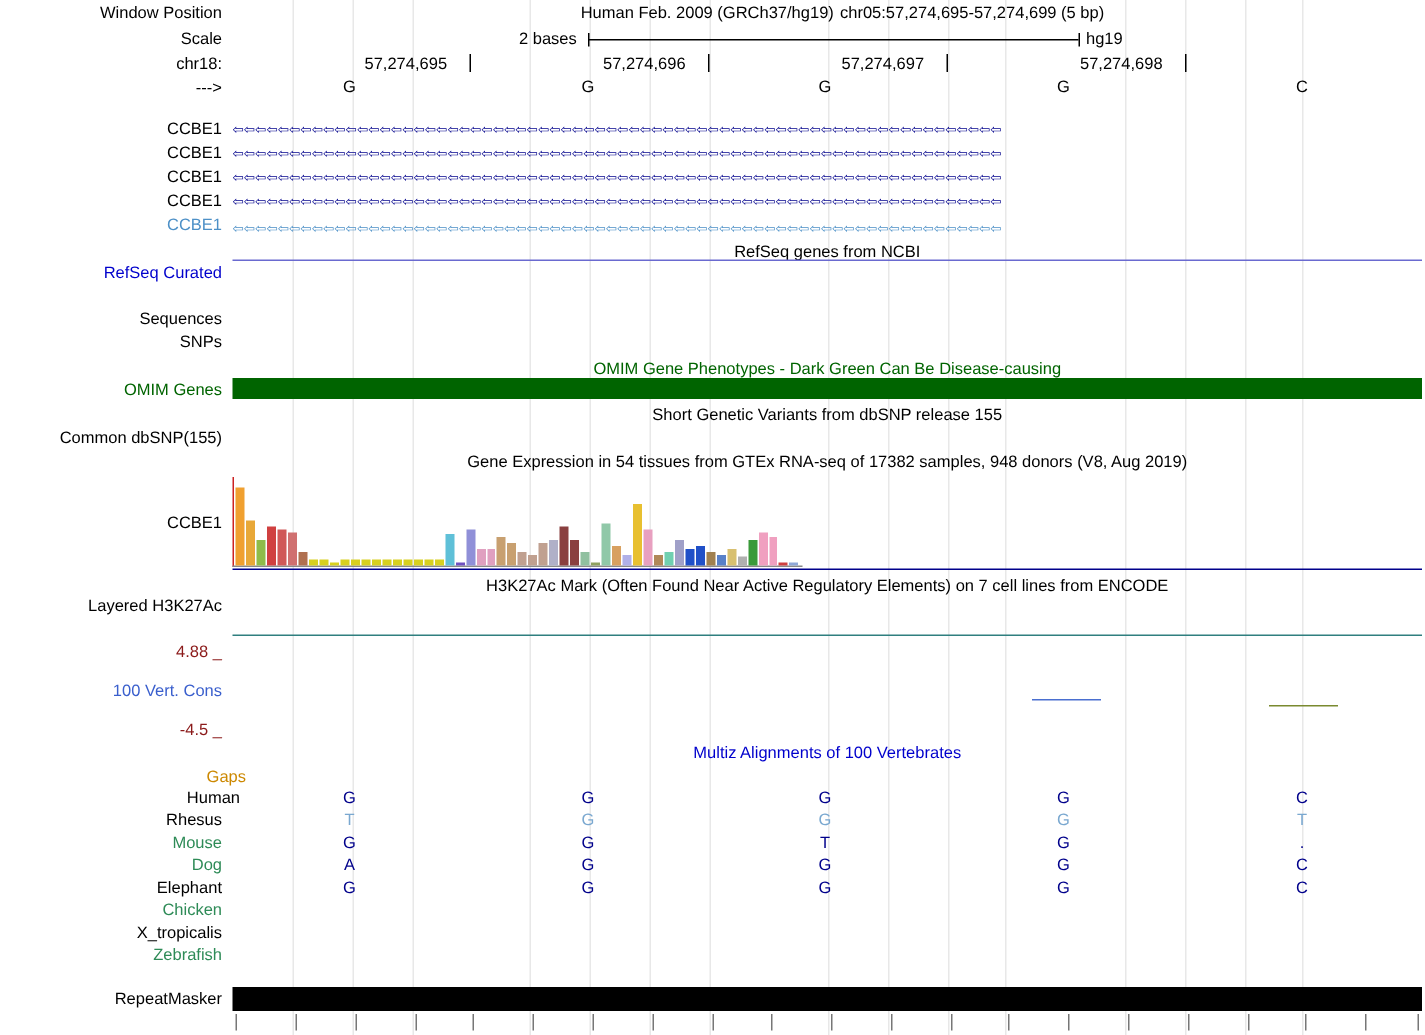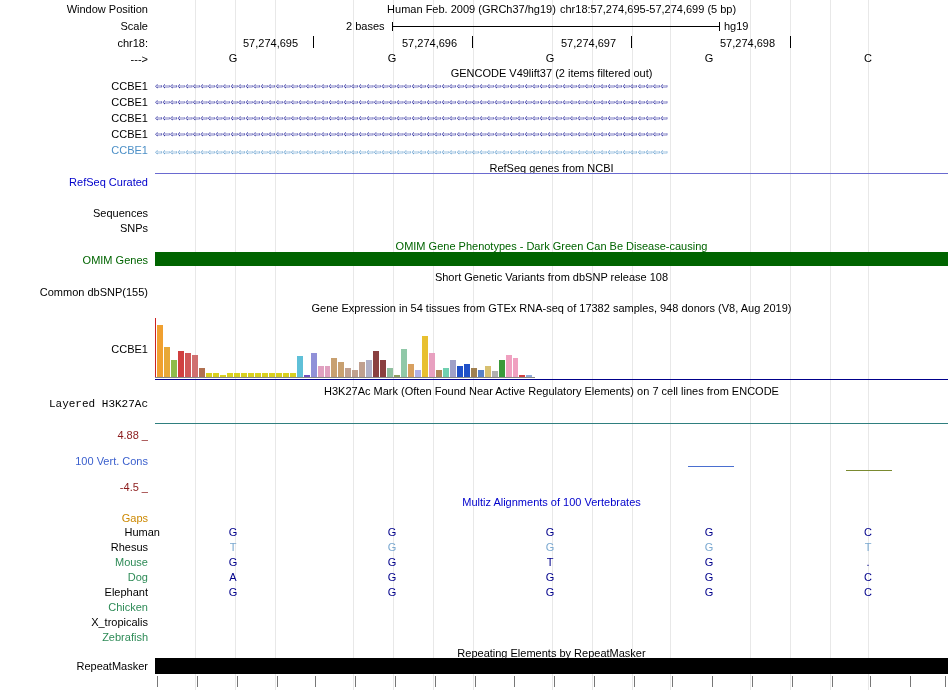--- a/index.html
+++ b/index.html
@@ -18,21 +18,21 @@
   .ruler-tick{position:absolute;width:1px;background:#000;}
   .arrowrow{position:absolute;left:155px;width:793px;height:13px;
      color:#00008b;font-size:9px;line-height:13px;letter-spacing:0px;overflow:hidden;white-space:nowrap;}
   .arrowrow.light{color:#4d90c7;}
   .seqbase{position:absolute;font-size:11px;text-align:center;width:14px;}
   .hr{position:absolute;height:1px;}
   .omim-bar{position:absolute;background:#006400;}
   .rm-bar{position:absolute;background:#000;}
   .bluetitle{color:#0000cc;}
   .greentitle{color:#006400;}
-  .gapslbl{color:#cc8800;}
+  .gapslbl{color:#cc8800;padding-left:16px;}
   .bar{position:absolute;bottom:0;}
   .scalebar{position:absolute;height:1px;background:#000;}
   .scalecap{position:absolute;width:1px;background:#000;height:9px;}
   .dash{position:absolute;height:1px;}
   .bottom-ticks{position:absolute;left:155px;width:793px;height:12px;}
   .bt{position:absolute;width:1px;height:11px;background:#777;top:0;}
 </style>
 </head>
 <body>
 
@@ -51,21 +51,21 @@
     <div class="gridline" style="left:477px"></div>
     <div class="gridline" style="left:515px"></div>
     <div class="gridline" style="left:595px"></div>
     <div class="gridline" style="left:635px"></div>
     <div class="gridline" style="left:675px"></div>
     <div class="gridline" style="left:713px"></div>
   </div>
 
   <div class="lbl" style="left:0;top:3px;width:148px;">Window Position</div>
   <div class="ctr" style="left:155px;top:3px;width:793px;text-indent:-160px;">Human Feb. 2009 (GRCh37/hg19)</div>
-  <div class="ctr" style="left:560px;top:3px;width:320px;text-align:left;">chr18:57,274,695-57,274,699 (5 bp)</div>
+  <div class="ctr" style="left:560px;top:3px;width:320px;text-align:left;">chr05:57,274,695-57,274,699 (5 bp)</div>
 
   <div class="lbl" style="left:0;top:20px;width:148px;">Scale</div>
   <div class="ctr" style="left:346px;top:20px;width:90px;text-align:left;">2 bases</div>
   <div class="scalebar" style="left:392px;top:26px;width:327px;"></div>
   <div class="scalecap" style="left:392px;top:22px;"></div>
   <div class="scalecap" style="left:719px;top:22px;"></div>
   <div class="ctr" style="left:724px;top:20px;width:60px;text-align:left;">hg19</div>
 
   <div class="lbl" style="left:0;top:37px;width:148px;">chr18:</div>
   <div class="ctr" style="left:243px;top:37px;width:70px;text-align:left;">57,274,695</div>
@@ -77,21 +77,20 @@
   <div class="ctr" style="left:720px;top:37px;width:70px;text-align:left;">57,274,698</div>
   <div class="ruler-tick" style="left:790px;top:36px;height:12px;"></div>
 
   <div class="lbl" style="left:0;top:53px;width:148px;">---&gt;</div>
   <div class="seqbase" style="left:226px;top:52px;">G</div>
   <div class="seqbase" style="left:385px;top:52px;">G</div>
   <div class="seqbase" style="left:543px;top:52px;">G</div>
   <div class="seqbase" style="left:702px;top:52px;">G</div>
   <div class="seqbase" style="left:861px;top:52px;">C</div>
 
-  <div class="ctr" style="left:155px;top:67px;width:793px;">GENCODE V49lift37 (2 items filtered out)</div>
 
   <div class="lbl" style="left:0;top:80px;width:148px;">CCBE1</div>
   <div class="arrowrow" style="top:80px;">⇦⇦⇦⇦⇦⇦⇦⇦⇦⇦⇦⇦⇦⇦⇦⇦⇦⇦⇦⇦⇦⇦⇦⇦⇦⇦⇦⇦⇦⇦⇦⇦⇦⇦⇦⇦⇦⇦⇦⇦⇦⇦⇦⇦⇦⇦⇦⇦⇦⇦⇦⇦⇦⇦⇦⇦⇦⇦⇦⇦⇦⇦⇦⇦⇦⇦⇦⇦</div>
 
   <div class="lbl" style="left:0;top:96px;width:148px;">CCBE1</div>
   <div class="arrowrow" style="top:96px;">⇦⇦⇦⇦⇦⇦⇦⇦⇦⇦⇦⇦⇦⇦⇦⇦⇦⇦⇦⇦⇦⇦⇦⇦⇦⇦⇦⇦⇦⇦⇦⇦⇦⇦⇦⇦⇦⇦⇦⇦⇦⇦⇦⇦⇦⇦⇦⇦⇦⇦⇦⇦⇦⇦⇦⇦⇦⇦⇦⇦⇦⇦⇦⇦⇦⇦⇦⇦</div>
 
   <div class="lbl" style="left:0;top:112px;width:148px;">CCBE1</div>
   <div class="arrowrow" style="top:112px;">⇦⇦⇦⇦⇦⇦⇦⇦⇦⇦⇦⇦⇦⇦⇦⇦⇦⇦⇦⇦⇦⇦⇦⇦⇦⇦⇦⇦⇦⇦⇦⇦⇦⇦⇦⇦⇦⇦⇦⇦⇦⇦⇦⇦⇦⇦⇦⇦⇦⇦⇦⇦⇦⇦⇦⇦⇦⇦⇦⇦⇦⇦⇦⇦⇦⇦⇦⇦</div>
 
@@ -105,21 +104,21 @@
   <div class="lbl" style="left:0;top:176px;width:148px;color:#0000cc;">RefSeq Curated</div>
   <div class="hr" style="left:155px;top:173px;width:793px;background:#6a6ad0;"></div>
 
   <div class="lbl" style="left:0;top:207px;width:148px;">Sequences</div>
   <div class="lbl" style="left:0;top:222px;width:148px;">SNPs</div>
 
   <div class="ctr greentitle" style="left:155px;top:240px;width:793px;">OMIM Gene Phenotypes - Dark Green Can Be Disease-causing</div>
   <div class="lbl" style="left:0;top:254px;width:148px;color:#006400;">OMIM Genes</div>
   <div class="omim-bar" style="left:155px;top:252px;width:793px;height:14px;"></div>
 
-  <div class="ctr" style="left:155px;top:271px;width:793px;">Short Genetic Variants from dbSNP release 108</div>
+  <div class="ctr" style="left:155px;top:271px;width:793px;">Short Genetic Variants from dbSNP release 155</div>
   <div class="lbl" style="left:0;top:286px;width:148px;">Common dbSNP(155)</div>
 
   <div class="ctr" style="left:155px;top:302px;width:793px;">Gene Expression in 54 tissues from GTEx RNA-seq of 17382 samples, 948 donors (V8, Aug 2019)</div>
   <div class="lbl" style="left:0;top:343px;width:148px;">CCBE1</div>
   <div class="track" style="left:155px;top:318px;width:380px;height:60px;">
     <div style="position:absolute;left:0;top:0;bottom:0;width:1px;background:#cc2222;"></div>
     <div style="position:absolute;left:0;right:0;bottom:0;height:1px;background:#888;"></div>
     <div id="gtex-bars" style="position:absolute;left:2px;bottom:1px;width:376px;height:58px;">
         <div class="bar" style="left: 0.4px; width: 5.96296px; height: 52.2667px; background: rgb(240, 160, 48);"></div>
         <div class="bar" style="left: 7.36296px; width: 5.96296px; height: 29.8667px; background: rgb(232, 168, 56);"></div>
@@ -173,21 +172,21 @@
         <div class="bar" style="left: 341.585px; width: 5.96296px; height: 16.8px; background: rgb(58, 154, 58);"></div>
         <div class="bar" style="left: 348.548px; width: 5.96296px; height: 22.4px; background: rgb(240, 160, 192);"></div>
         <div class="bar" style="left: 355.511px; width: 5.96296px; height: 18.6667px; background: rgb(240, 160, 192);"></div>
         <div class="bar" style="left: 362.474px; width: 5.96296px; height: 1.86667px; background: rgb(208, 64, 64);"></div>
         <div class="bar" style="left: 369.437px; width: 5.96296px; height: 1.86667px; background: rgb(144, 168, 216);"></div>
       </div>
   </div>
   <div class="hr" style="left:155px;top:379px;width:793px;background:#00008b;"></div>
 
   <div class="ctr" style="left:155px;top:385px;width:793px;">H3K27Ac Mark (Often Found Near Active Regulatory Elements) on 7 cell lines from ENCODE</div>
-  <div class="lbl" style="left:0;top:398px;width:148px;font-family:Liberation Mono, monospace;">Layered H3K27Ac</div>
+  <div class="lbl" style="left:0;top:398px;width:148px;">Layered H3K27Ac</div>
   <div class="hr" style="left:155px;top:423px;width:793px;background:#2f7f7f;"></div>
 
   <div class="lbl" style="left:0;top:429px;width:148px;color:#8b1a1a;">4.88 _</div>
   <div class="lbl" style="left:0;top:455px;width:148px;color:#3a5fcd;">100 Vert. Cons</div>
   <div class="lbl" style="left:0;top:481px;width:148px;color:#8b1a1a;">-4.5 _</div>
   <div class="dash" style="left:688px;top:466px;width:46px;background:#4a6fd0;"></div>
   <div class="dash" style="left:846px;top:470px;width:46px;background:#7a8a30;"></div>
 
   <div class="ctr bluetitle" style="left:155px;top:496px;width:793px;">Multiz Alignments of 100 Vertebrates</div>
   <div class="lbl gapslbl" style="left:0;top:512px;width:148px;">Gaps</div>
@@ -222,21 +221,20 @@
       <div class="seqbase" style="left: 543px; top: 571px; color: rgb(0, 0, 139);">G</div>
       <div class="seqbase" style="left: 702px; top: 571px; color: rgb(0, 0, 139);">G</div>
       <div class="seqbase" style="left: 861px; top: 571px; color: rgb(0, 0, 139);">C</div>
       <div class="seqbase" style="left: 226px; top: 586px; color: rgb(0, 0, 139);">G</div>
       <div class="seqbase" style="left: 385px; top: 586px; color: rgb(0, 0, 139);">G</div>
       <div class="seqbase" style="left: 543px; top: 586px; color: rgb(0, 0, 139);">G</div>
       <div class="seqbase" style="left: 702px; top: 586px; color: rgb(0, 0, 139);">G</div>
       <div class="seqbase" style="left: 861px; top: 586px; color: rgb(0, 0, 139);">C</div>
     </div>
 
-  <div class="ctr" style="left:155px;top:647px;width:793px;">Repeating Elements by RepeatMasker</div>
   <div class="lbl" style="left:0;top:660px;width:148px;">RepeatMasker</div>
   <div class="rm-bar" style="left:155px;top:658px;width:793px;height:16px;"></div>
 
   <div class="bottom-ticks" style="top:676px;">
     <div class="bt" style="left:2px"></div>
       <div class="bt" style="left:42px"></div>
     <div class="bt" style="left:82px"></div>
       <div class="bt" style="left:122px"></div>
     <div class="bt" style="left:160px"></div>
       <div class="bt" style="left:200px"></div>

